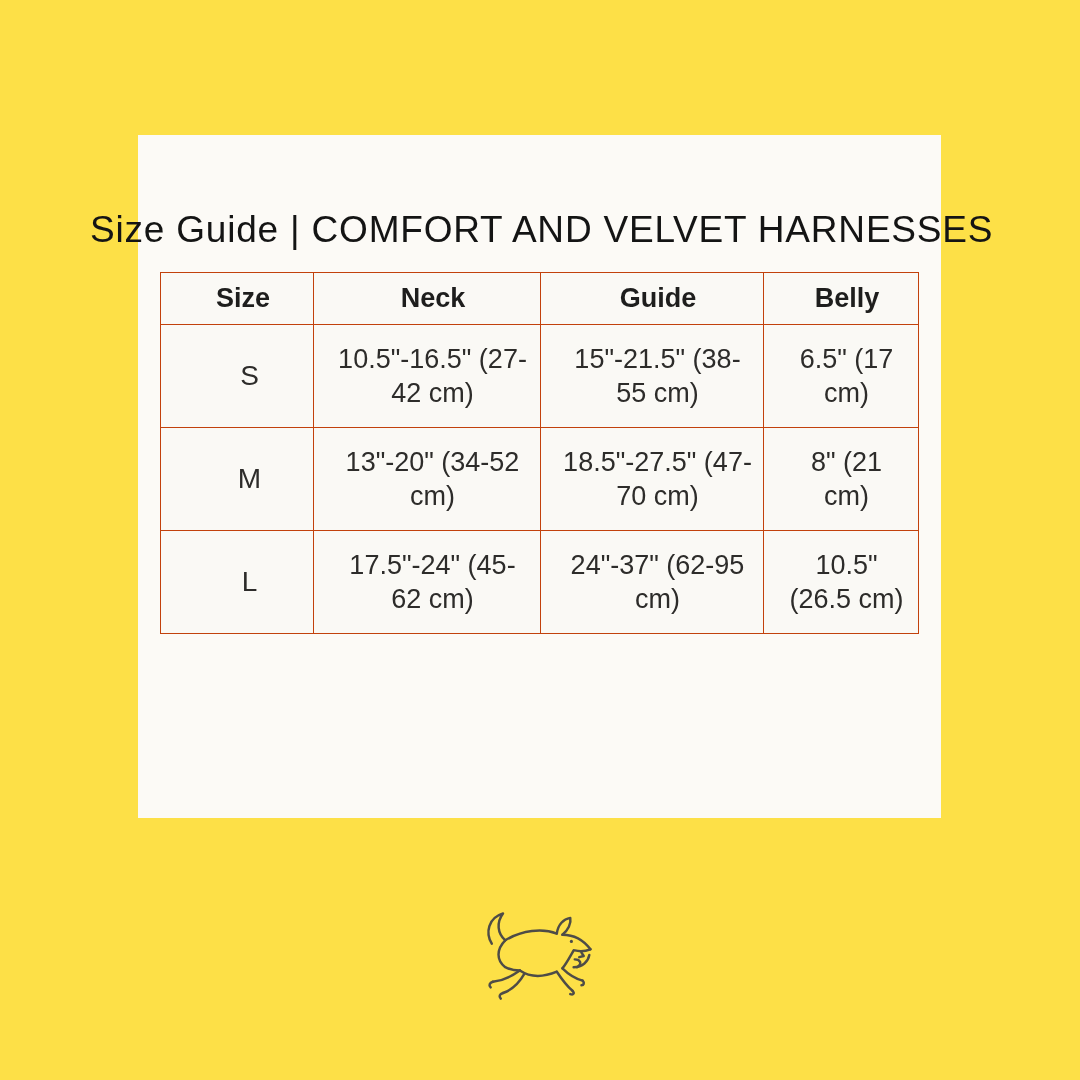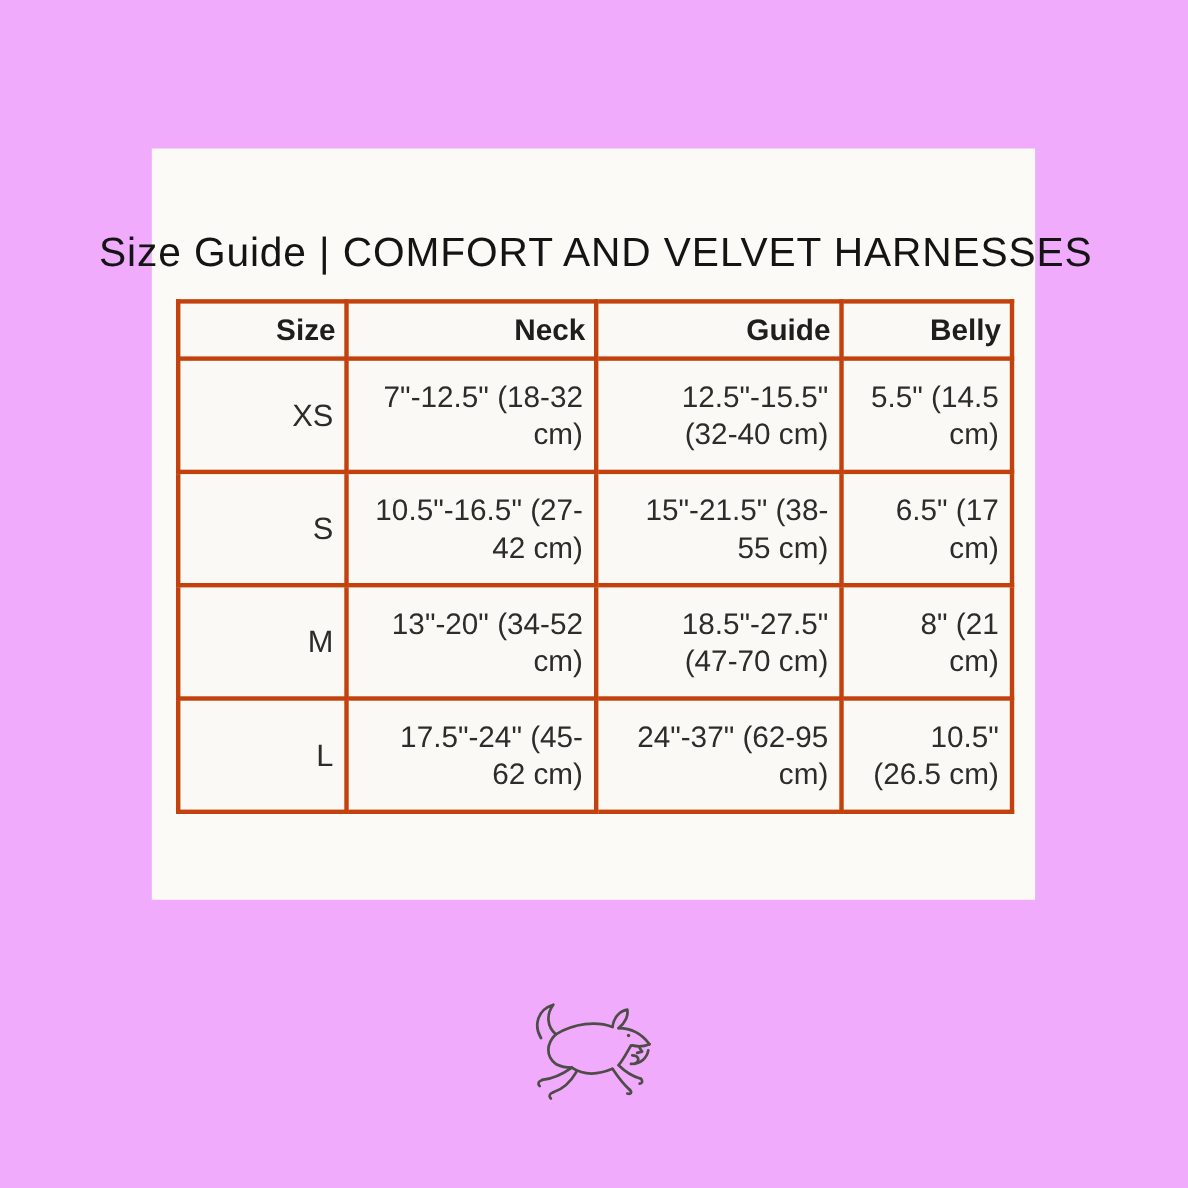--- a/index.html
+++ b/index.html
@@ -4,21 +4,21 @@
 <style>
   html,body{margin:0;padding:0;}
   body{
     background:#f9f6f0;
     font-family:"Liberation Sans", sans-serif;
     -webkit-font-smoothing:antialiased;
   }
   .canvas{
     position:relative;
     width:1080px;height:1080px;
-    background:#f0abfc;
+    background:#fde047;
     overflow:hidden;
   }
   .sheet{
     position:absolute;
     left:138px;top:135px;
     width:803px;height:683px;
     background:#fcfaf6;
   }
   .title{
     position:absolute;
@@ -31,23 +31,23 @@
   }
   table.size-table{
     position:absolute;
     left:160px;top:272px;
     width:758px;
     border-collapse:collapse;
     table-layout:fixed;
     background:#faf9f5;
   }
   .size-table th,.size-table td{
-    border:4px solid #c2410c;
+    border:1px solid #c2410c;
     color:#2d2c2a;
-    text-align:right;
+    text-align:center;
     vertical-align:middle;
   }
   .size-table thead tr{height:52px;}
   .size-table tbody tr{height:103px;}
   .size-table th{
     font-size:27px;
     font-weight:600;
     color:#1e1e1d;
     padding:0 8px 0 20px;
   }
@@ -103,26 +103,20 @@
     <thead>
       <tr>
         <th>Size</th>
         <th>Neck</th>
         <th>Guide</th>
         <th>Belly</th>
       </tr>
     </thead>
     <tbody>
       <tr>
-        <td class="size-col">XS</td>
-        <td>7"-12.5" (18-32 cm)</td>
-        <td>12.5"-15.5" (32-40 cm)</td>
-        <td>5.5" (14.5 cm)</td>
-      </tr>
-      <tr>
         <td class="size-col">S</td>
         <td>10.5"-16.5" (27-42 cm)</td>
         <td>15"-21.5" (38-55 cm)</td>
         <td>6.5" (17 cm)</td>
       </tr>
       <tr>
         <td class="size-col">M</td>
         <td>13"-20" (34-52 cm)</td>
         <td>18.5"-27.5" (47-70 cm)</td>
         <td>8" (21 cm)</td>

